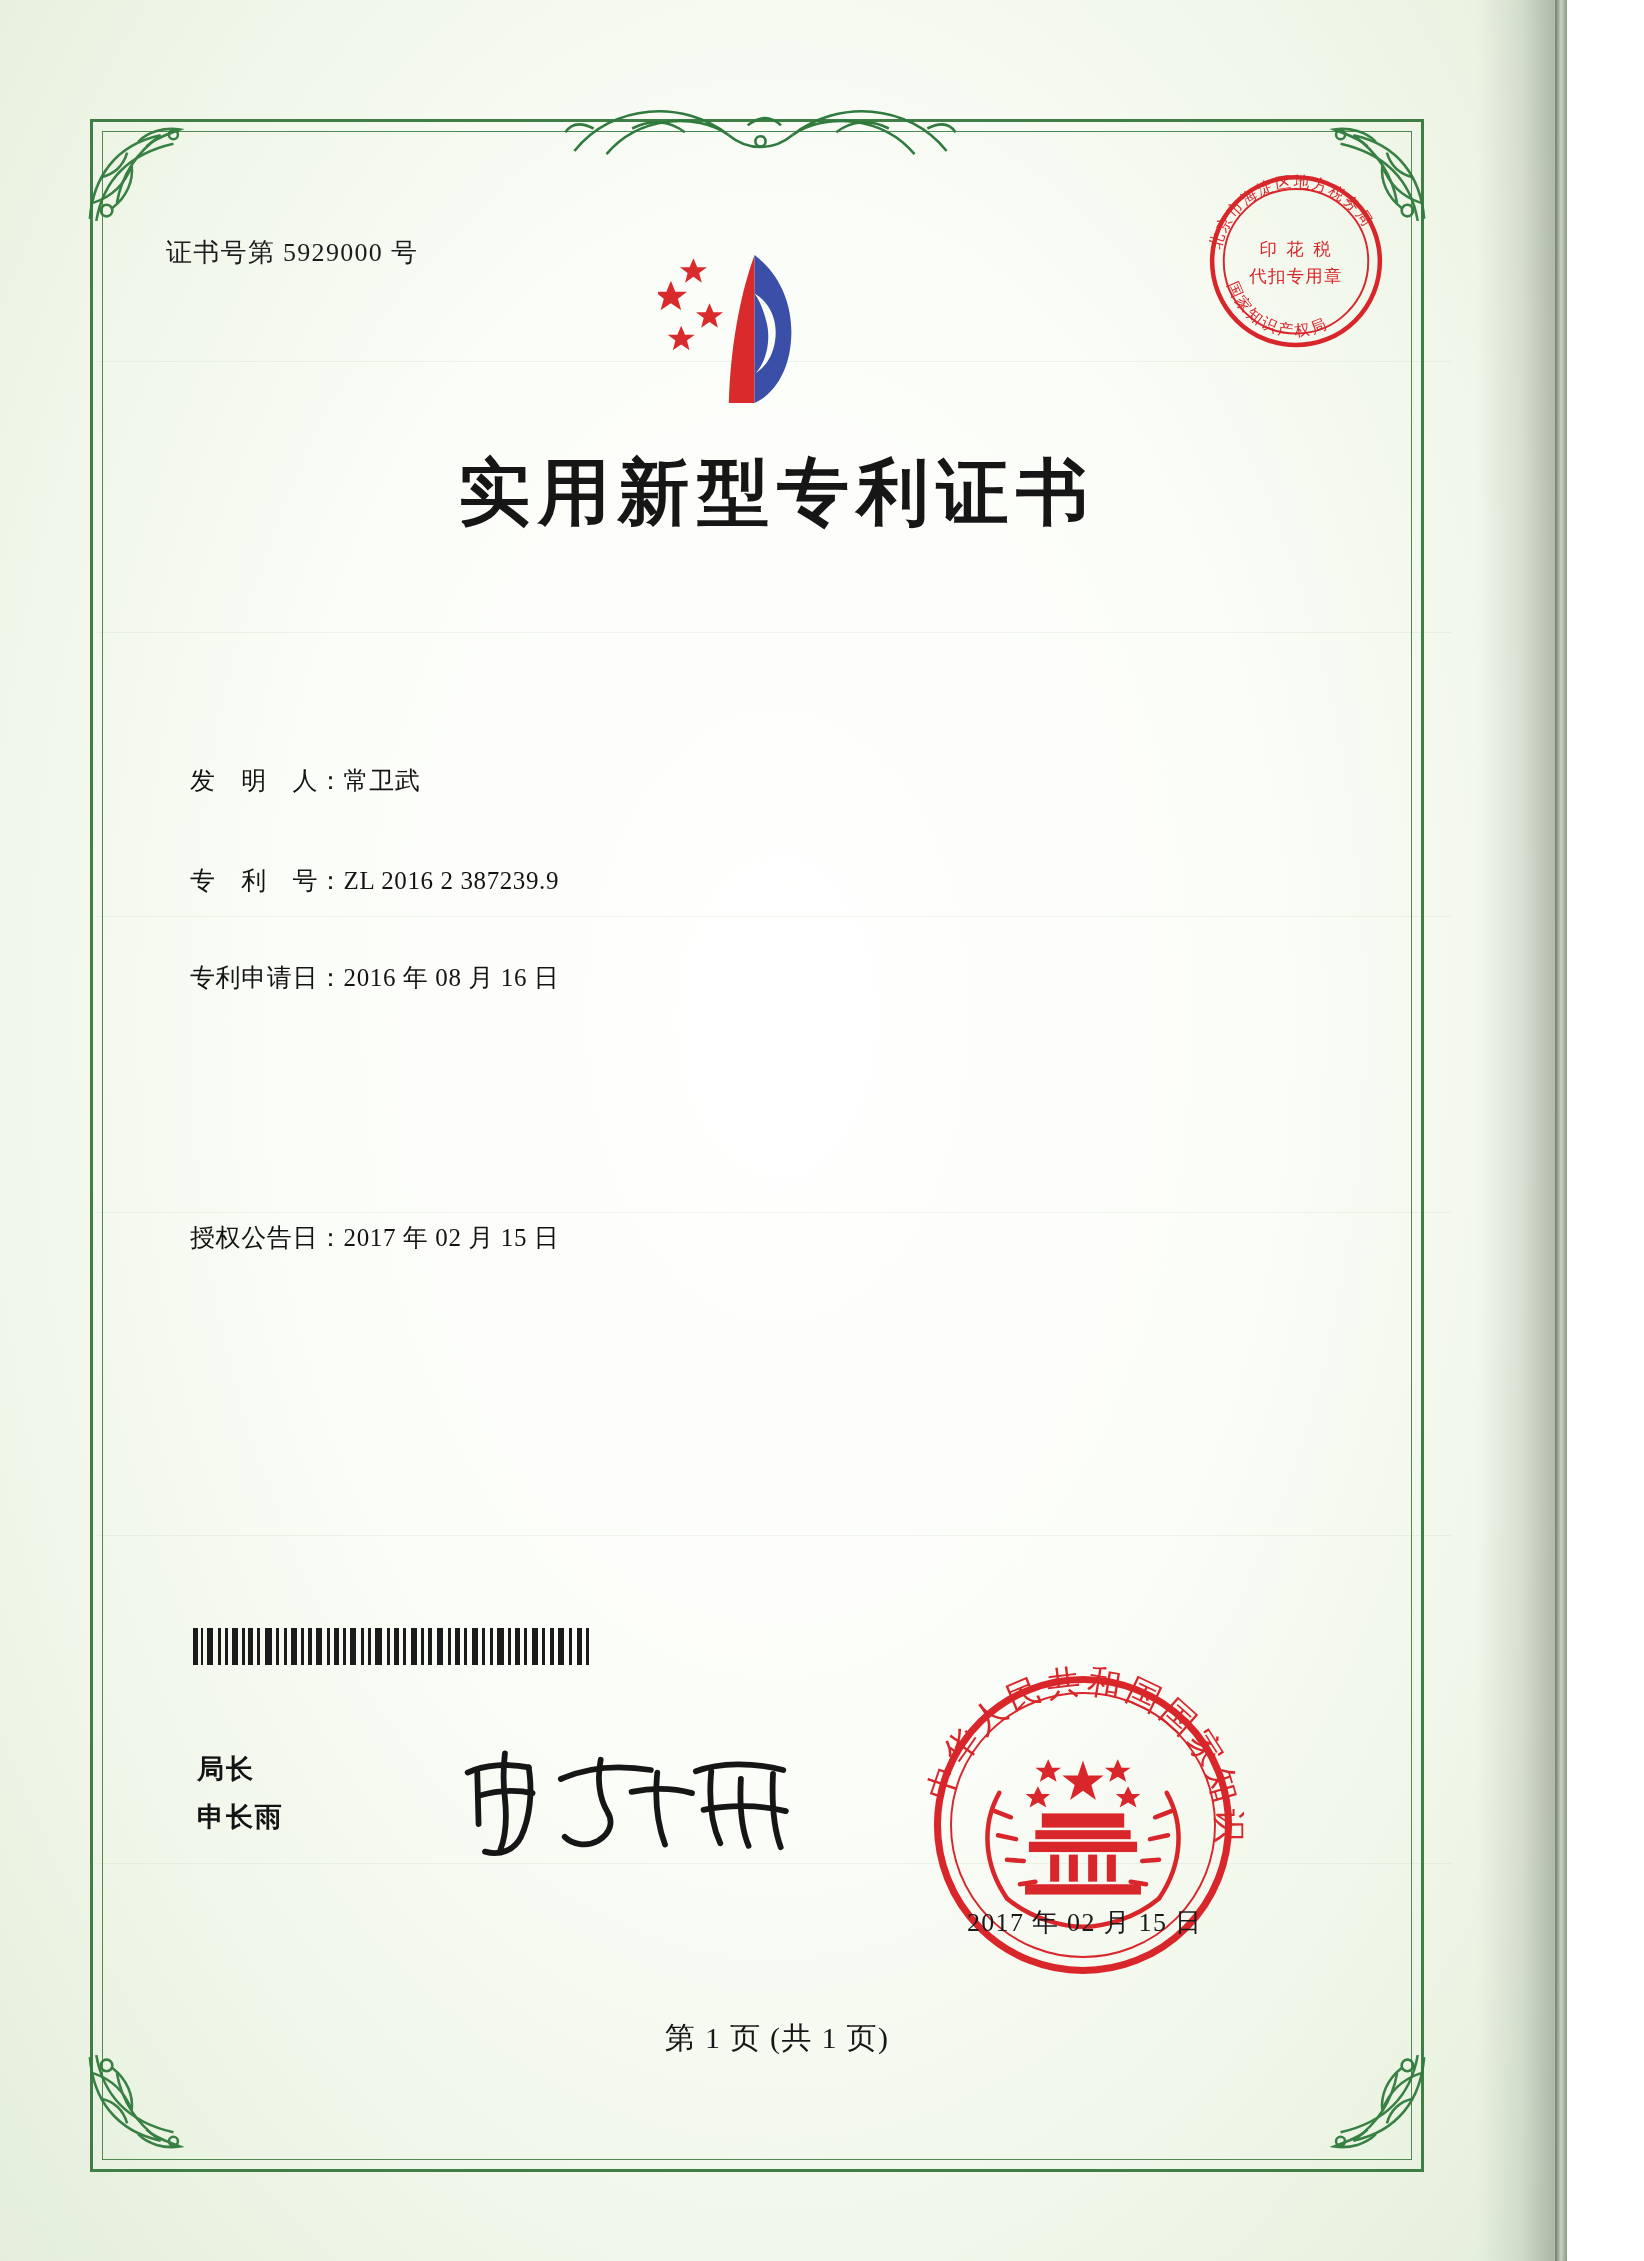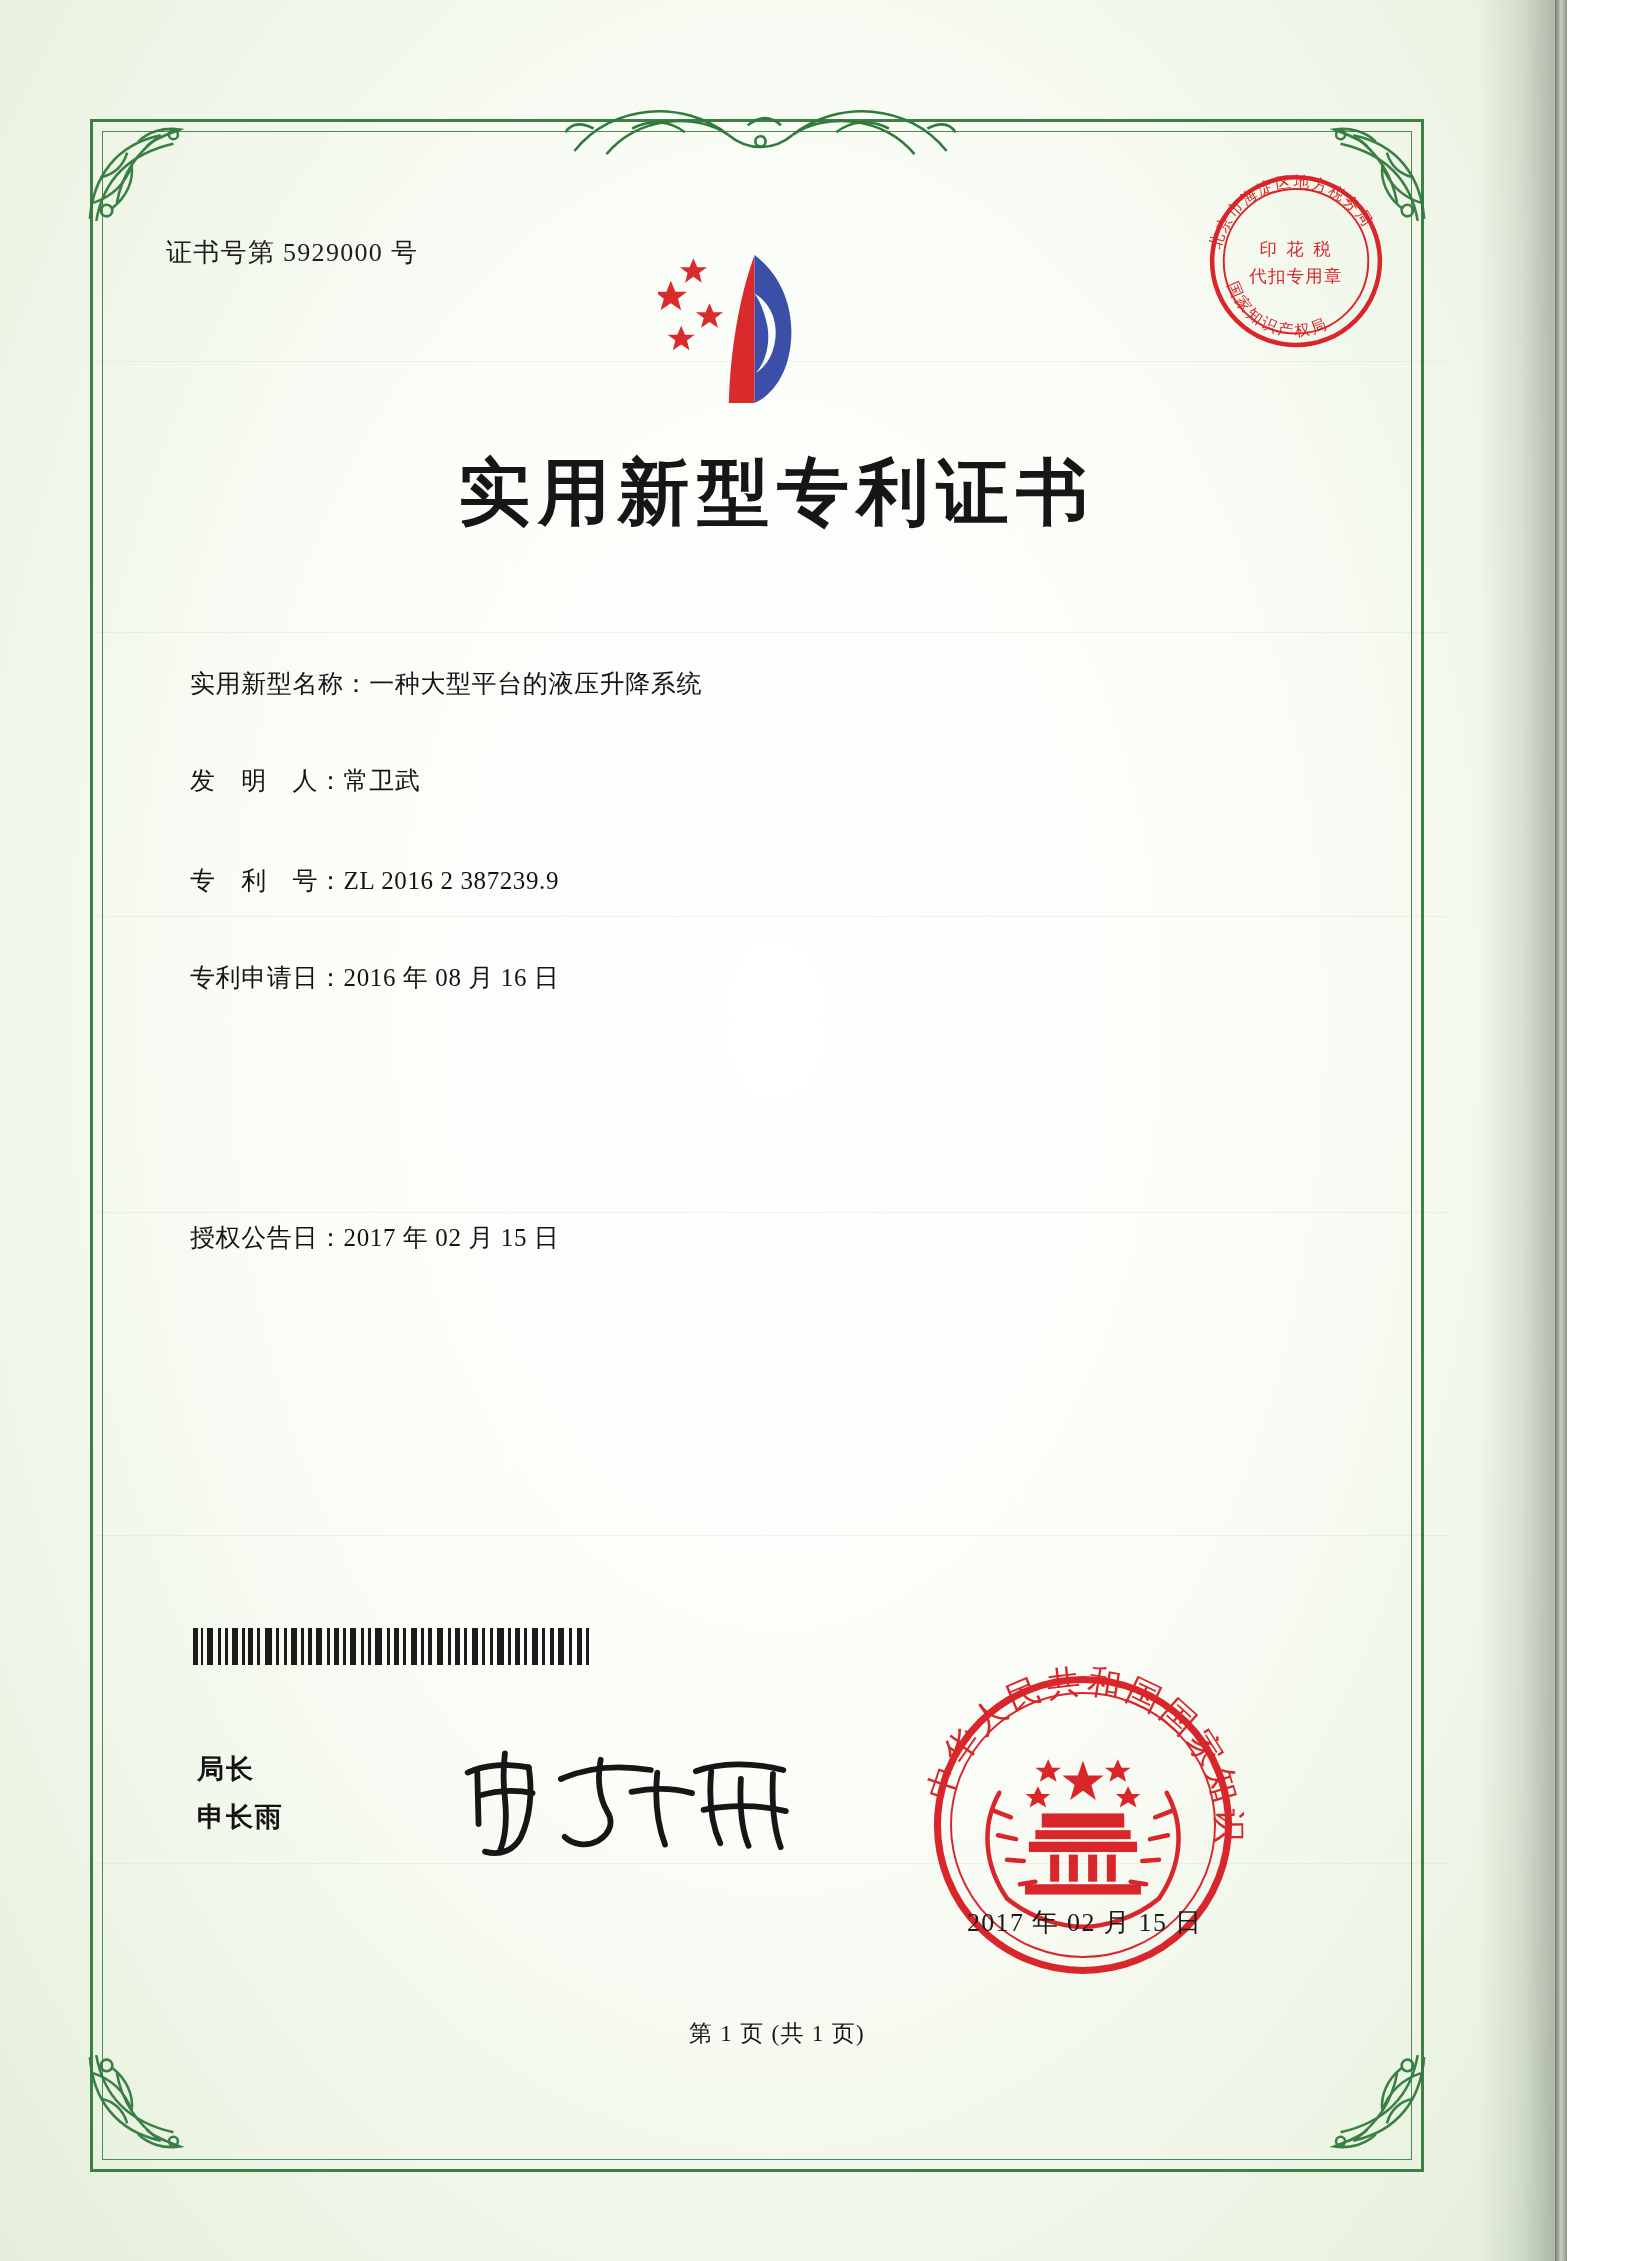--- a/index.html
+++ b/index.html
@@ -210,21 +210,21 @@
     color: #1a1a1a;
     letter-spacing: 1.3px;
   }
 
   
   #page-footer {
     position: absolute;
     left: 0; top: 2018px;
     width: 1554px;
     text-align: center;
-    font-size: 23px;
+    font-size: 30px;
     color: #161616;
     letter-spacing: 1.3px;
   }
 </style>
 </head>
 <body>
 
 <div id="scan">
 
   <div id="certificate-page">
@@ -324,23 +324,20 @@
       <text font-family="'DejaVu Serif', serif" font-size="24" fill="#d8262b" letter-spacing="3">
         <textPath href="#taxArcTop" startOffset="6%">北京市海淀区地方税务局</textPath>
       </text>
       <text font-family="'DejaVu Serif', serif" font-size="24" fill="#d8262b" letter-spacing="4">
         <textPath href="#taxArcBottom" startOffset="9%">国家知识产权局</textPath>
       </text>
       <text x="155" y="150" text-anchor="middle" font-family="'DejaVu Serif', serif" font-size="27" fill="#d8262b" letter-spacing="3">印 花 税</text>
       <text x="155" y="192" text-anchor="middle" font-family="'DejaVu Serif', serif" font-size="27" fill="#d8262b" letter-spacing="2">代扣专用章</text>
     </svg>
 
-    <div class="field-row" id="row-name">
-      <span class="field-label">实用新型名称：</span><span class="field-value">一种大型平台的液压升降系统</span>
-    </div>
     <div class="field-row" id="row-inventor">
       <span class="field-label">发　明　人：</span><span class="field-value">常卫武</span>
     </div>
     <div class="field-row" id="row-patentno">
       <span class="field-label">专　利　号：</span><span class="field-value">ZL 2016 2 387239.9</span>
     </div>
     <div class="field-row" id="row-appdate">
       <span class="field-label">专利申请日：</span><span class="field-value">2016 年 08 月 16 日</span>
     </div>
     <div class="field-row" id="row-grantdate">

